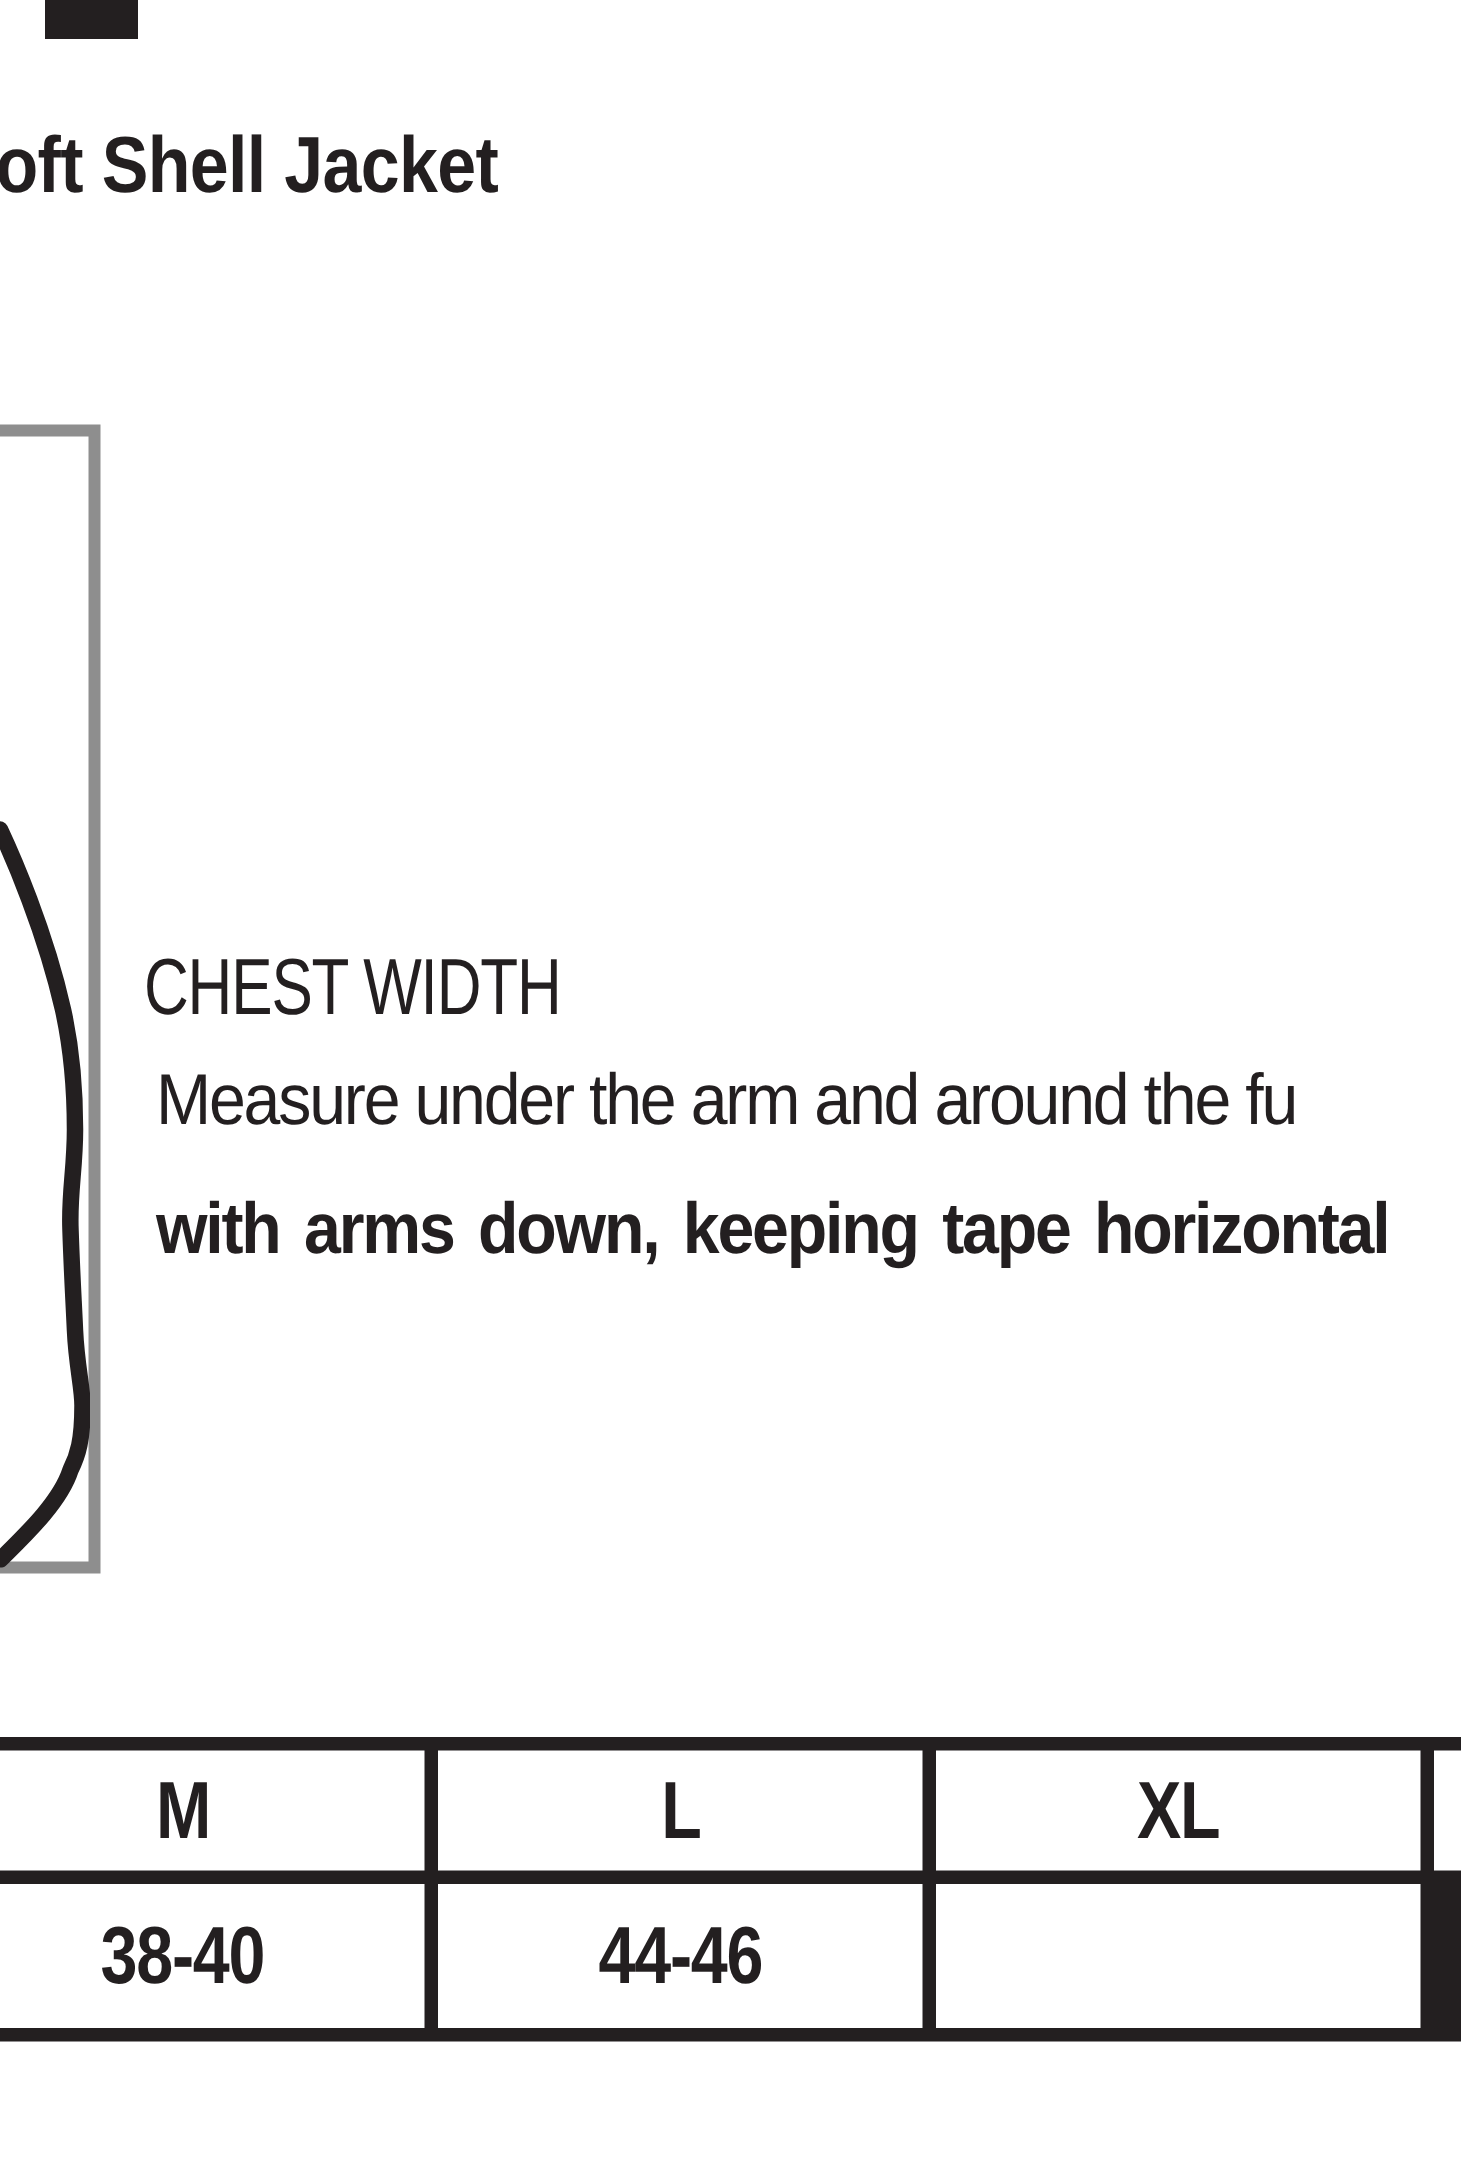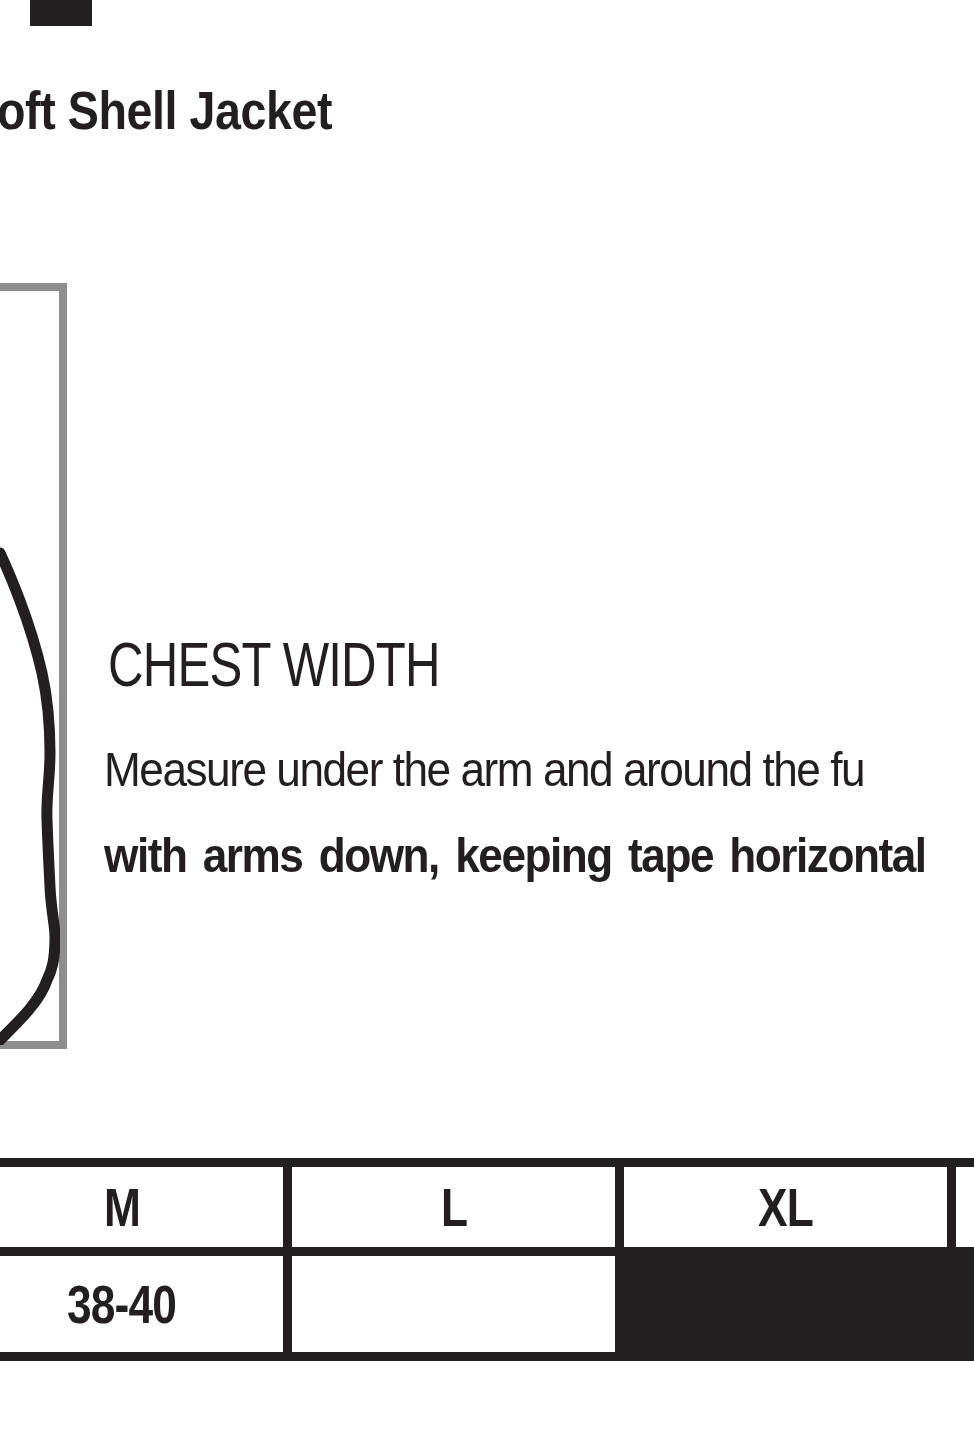--- a/index.html
+++ b/index.html
@@ -32,26 +32,26 @@
   
   .figure-box {
     left: -63px; top: 283px; width: 130px; height: 766px;
     border: 8px solid #8e8e8e; background: #ffffff;
     box-sizing: border-box;
   }
   .jacket-svg { left: 0; top: 540px; }
 
   
   .chest-heading {
-    left: 108px; top: 628px;
-    font-size: 63px; letter-spacing: -1px; white-space: nowrap;
+    left: 96px; top: 628px;
+    font-size: 53px; letter-spacing: -1px; white-space: nowrap;
   }
   .measure-line {
     left: 104px; font-size: 48px;
-    letter-spacing: -1.6px; white-space: nowrap; margin-top: 36px;
+    letter-spacing: -1.6px; white-space: nowrap;
   }
   .measure-line-1 { top: 706px; }
   .measure-line-2 { top: 792px; font-weight: bold; }
   .measure-line-2 .squeeze-92 { word-spacing: 6px; }
 
   
   .size-table {
     left: -49px; top: 1158px;
     display: grid;
     grid-template-columns: repeat(4, 323px);
@@ -107,15 +107,18 @@
   <div class="size-cell">
     <span class="squeeze-82">XL</span>
   </div>
   <div class="size-cell">
     <span class="squeeze-82"></span>
   </div>
   <div class="size-cell">
     <span class="squeeze-82">38-40</span>
   </div>
   <div class="size-cell">
+    <span class="squeeze-82">44-46</span>
+  </div>
+  <div class="size-cell">
     <span class="squeeze-82"></span>
   </div>
 </div>
 
 </body></html>

